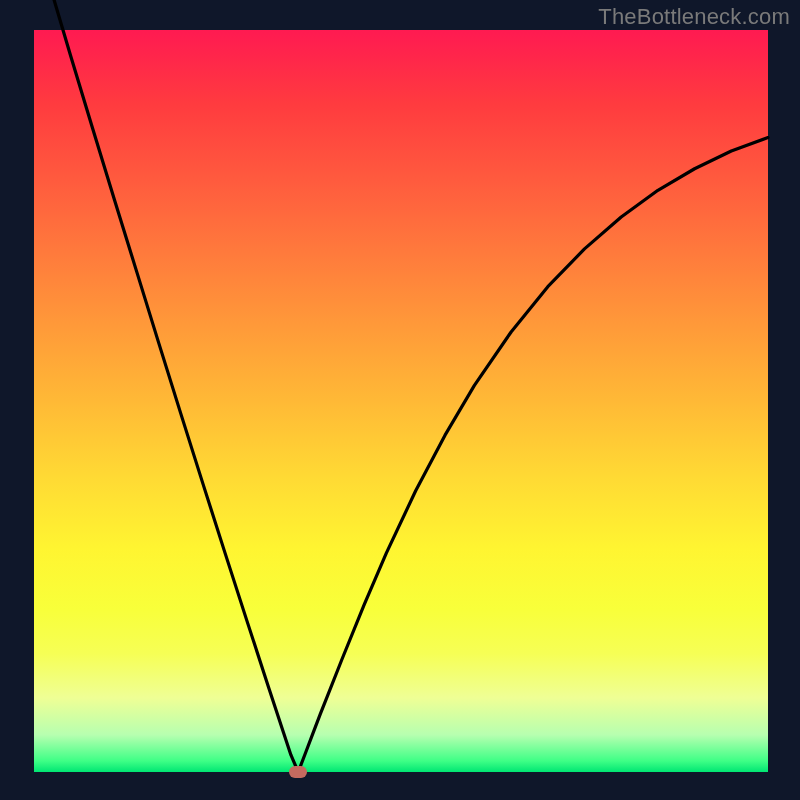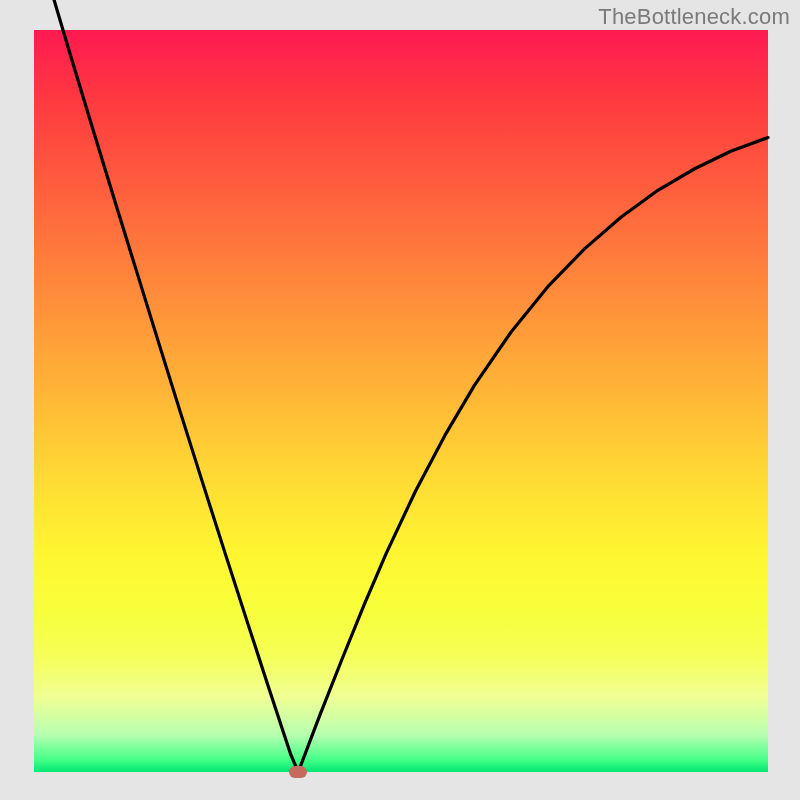--- a/index.html
+++ b/index.html
@@ -10,21 +10,21 @@
     background: #000;
     overflow: hidden;
     font-family: Arial, Helvetica, sans-serif;
   }
   .frame {
     position: absolute;
     left: 0;
     top: 0;
     width: 800px;
     height: 800px;
-    background: #e5e5e5;
+    background: #0f172a;
   }
   .plot {
     position: absolute;
     left: 34px;
     top: 30px;
     width: 734px;
     height: 742px;
     background: linear-gradient(to bottom,
       #ff1a51 0%,
       #ff3b3f 10%,

